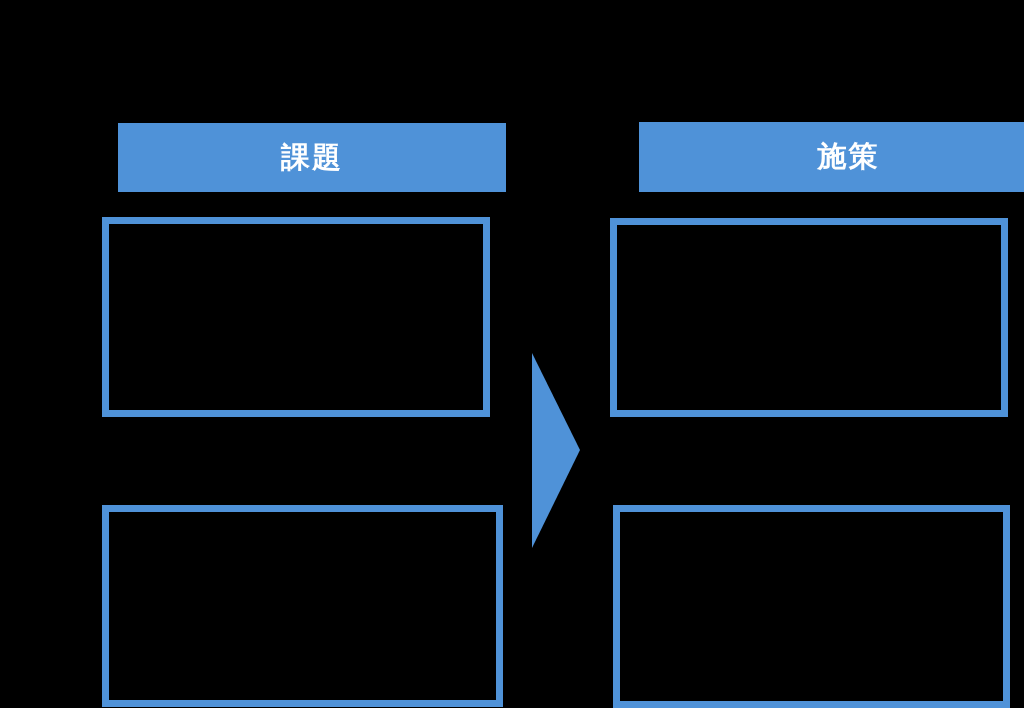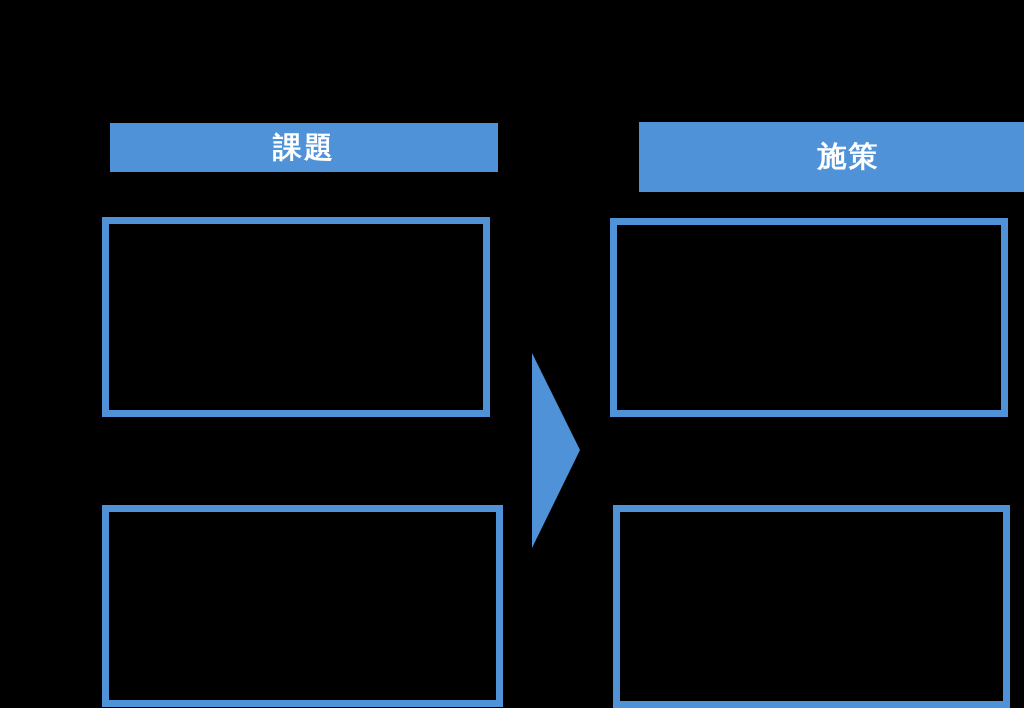--- a/index.html
+++ b/index.html
@@ -23,21 +23,21 @@
     position: absolute;
     background: var(--accent);
     color: var(--header-text);
     display: flex;
     align-items: center;
     justify-content: center;
     font-size: 29px;
     font-weight: bold;
     letter-spacing: 2px;
   }
-  .header-left  { left: 110px; top: 123px; width: 388px; height: 49px; }
+  .header-left  { left: 118px; top: 123px; width: 388px; height: 69px; }
   .header-right { left: 639px; top: 122px; width: 398px; height: 70px; padding-left: 21px; }
   .frame-box {
     position: absolute;
     border: 7px solid var(--accent);
     background: transparent;
   }
   .box-issue-1   { left: 102px; top: 217px; width: 388px; height: 200px; }
   .box-measure-1 { left: 610px; top: 218px; width: 398px; height: 199px; }
   .box-issue-2   { left: 102px; top: 505px; width: 401px; height: 202px; }
   .box-measure-2 { left: 613px; top: 505px; width: 397px; height: 203px; }

